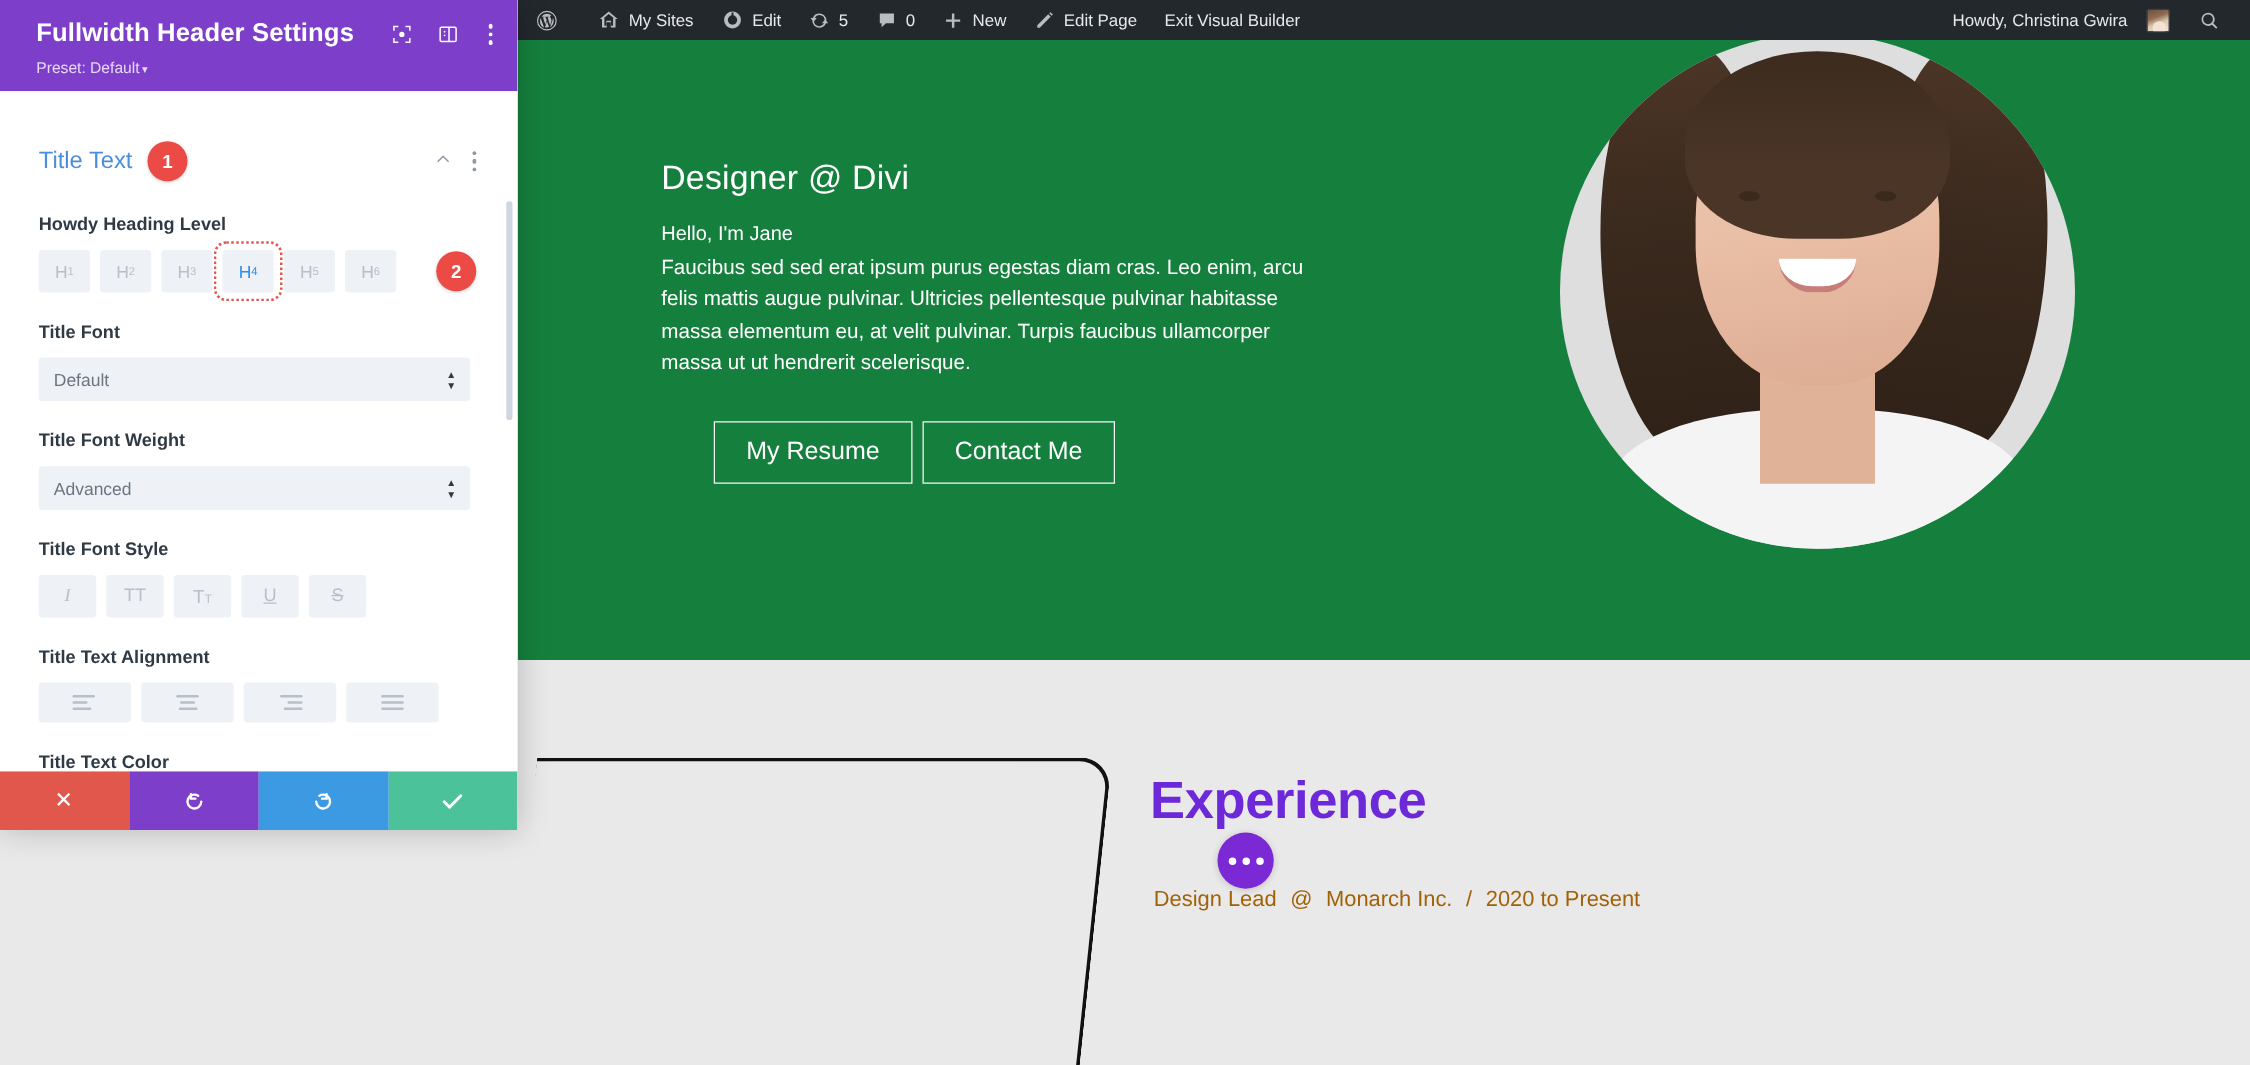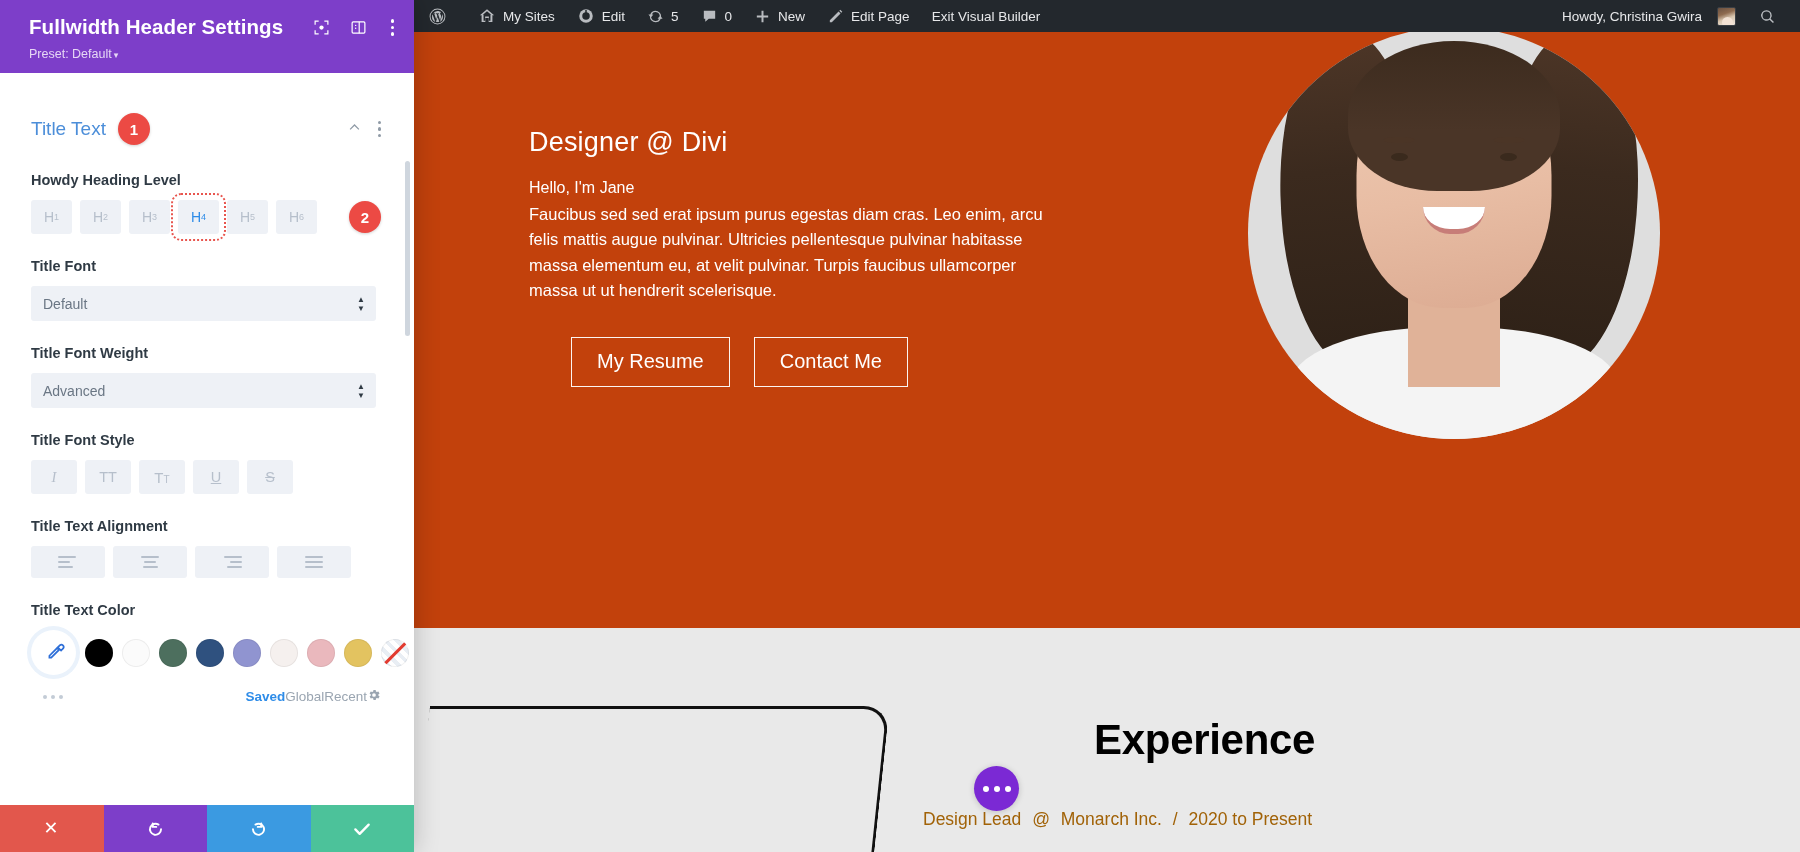--- a/index.html
+++ b/index.html
@@ -36,32 +36,32 @@
     border-radius:50%; background:#f3e2d4;
   }
   .search-btn { padding: 0 14px 0 10px; }
 
   
   .canvas {
     position: absolute; left: 414px; top: 32px; width: 1386px; height: 820px;
     background: #e9e9e9; overflow: hidden;
   }
   .hero {
-    position: relative; width: 100%; height: 596px; background: #c2410c;
+    position: relative; width: 100%; height: 496px; background: #15803d;
   }
   .hero-inner {
     position: absolute; left: 115px; top: 95px; width: 560px; color: #fff;
   }
   .hero-title {
     font-size: 27px; font-weight: 400; letter-spacing: .2px; margin-bottom: 18px;
     color: #fff;
   }
   .hero-sub { font-size: 16px; line-height: 1.55; margin-bottom: 1px; }
   .hero-body { font-size: 16.5px; line-height: 1.55; max-width: 530px; }
-  .hero-btns { display: flex; gap: 24px; margin-top: 33px; padding-left: 42px; }
+  .hero-btns { display: flex; gap: 8px; margin-top: 33px; padding-left: 42px; }
   .hero-btn {
     border: 1px solid rgba(255,255,255,.95);
     color: #fff; font-size: 20px; padding: 13px 25px 15px;
     background: transparent; line-height: 1; cursor: pointer;
     font-family: "Liberation Sans", sans-serif;
   }
   .hero-photo {
     position: absolute; right: 140px; top: -5px;
     width: 412px; height: 412px; border-radius: 50%;
     overflow: hidden; background: #dedede;
@@ -112,37 +112,37 @@
   .lower {
     position: relative; width: 100%; height: 324px; background: #e9e9e9;
   }
   .lower-shape {
     position: absolute; left: 0px; top: 78px; width: 460px; height: 300px;
     border-right: 3px solid #111; border-top: 3px solid #111;
     border-radius: 0 26px 0 0; transform: skewX(-6deg);
   }
   .exp-wrap { position: absolute; left: 506px; top: 88px; }
   .exp-title {
-    font-size: 42px; font-weight: bold; color: #000000; letter-spacing: -.3px; text-align: right;
+    font-size: 42px; font-weight: bold; color: #6d28d9; letter-spacing: -.3px;
   }
   .exp-line {
     font-size: 17.5px; color: #a16207; margin-top: 45px; white-space: nowrap;
   }
   .exp-line span { margin: 0 3px; }
   .purple-dots {
     position: absolute; left: 54px; top: 50px;
     width: 45px; height: 45px; border-radius: 50%;
     background: #7b29d4; display: flex; align-items: center; justify-content: center;
     gap: 5px; box-shadow: 0 1px 6px rgba(0,0,0,.18);
   }
   .purple-dots i { width: 6px; height: 6px; border-radius: 50%; background: #fff; display:block; }
 
   
   .panel {
-    position: absolute; left: 0; top: 0; width: 414px; height: 852px;
+    position: absolute; left: 0; top: 0; width: 414px; height: 664px;
     background: #fff; box-shadow: 0 0 24px rgba(0,0,0,.22);
     display: flex; flex-direction: column; overflow: hidden;
   }
   .panel-head {
     background: #7d3ec9; color: #fff; padding: 15px 16px 12px 29px;
     position: relative;
   }
   .panel-title { font-size: 20.5px; font-weight: bold; letter-spacing: .1px; }
   .panel-preset { font-size: 12.5px; color: #e6d7f5; margin-top: 8px; }
   .panel-preset .caret { font-size: 9px; margin-left: 2px; }

